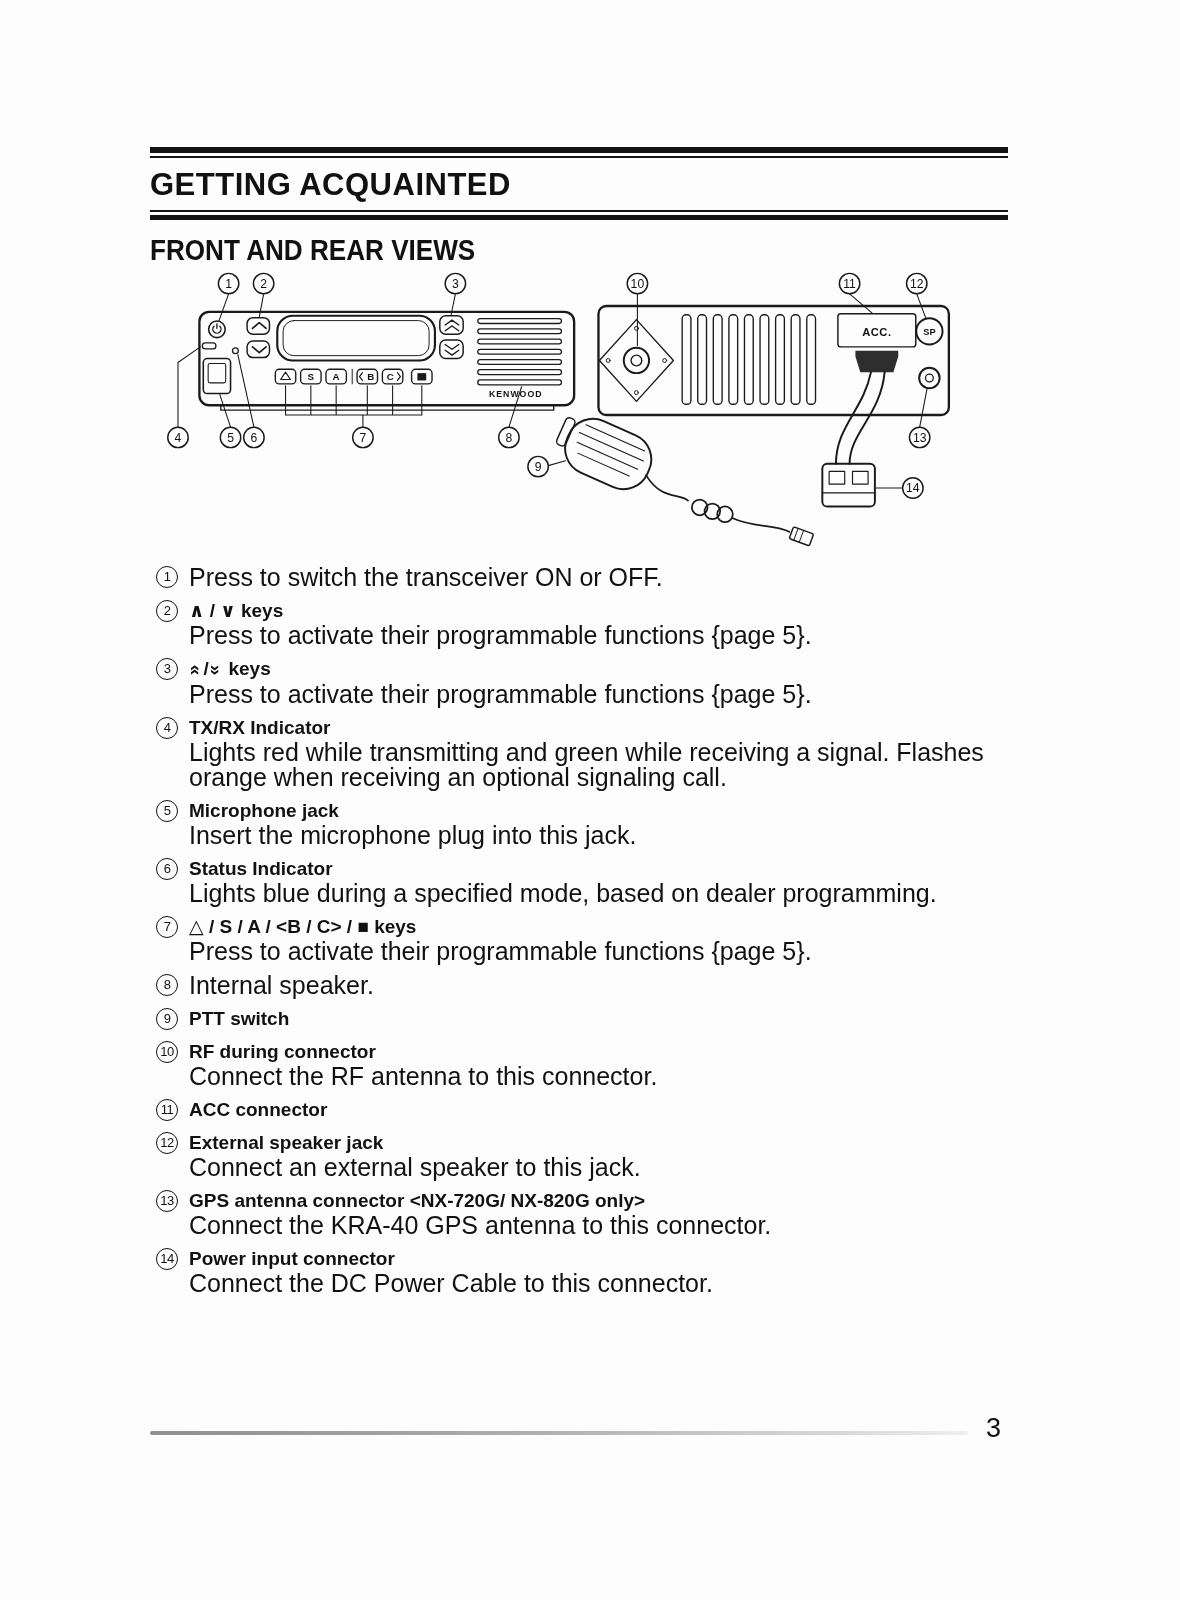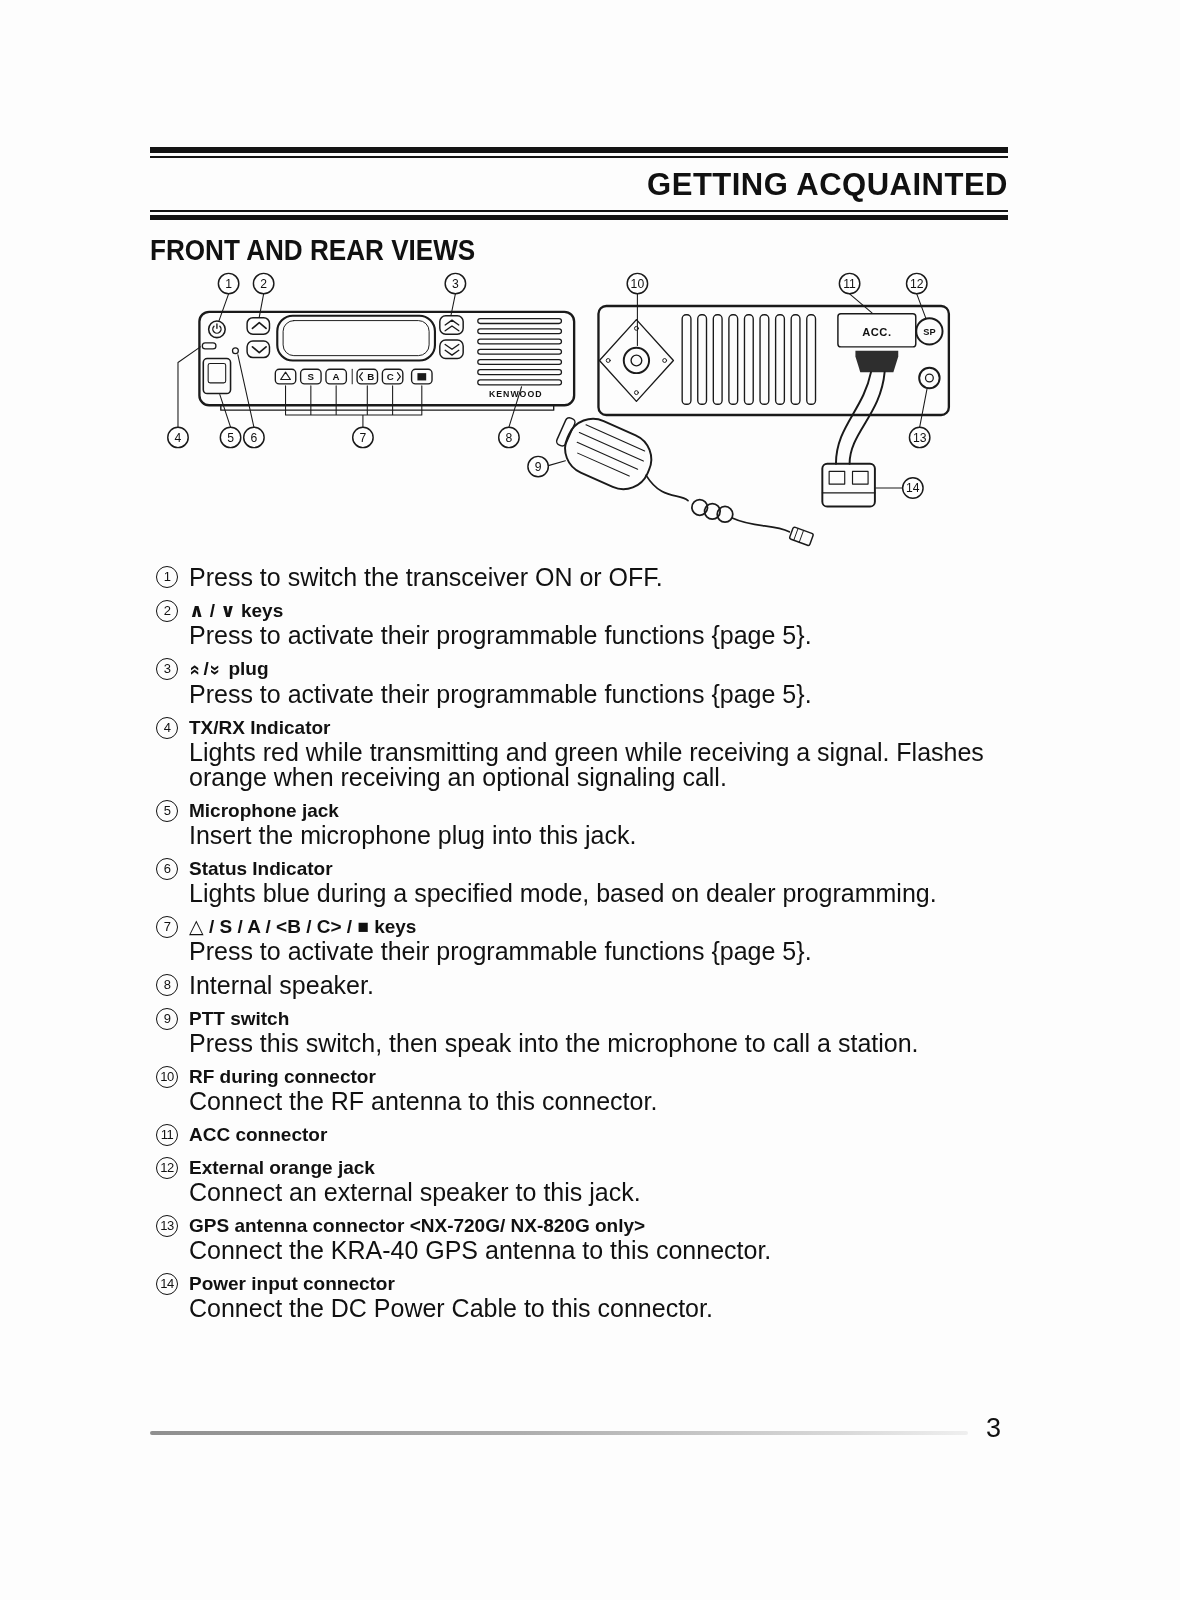--- a/index.html
+++ b/index.html
@@ -2,21 +2,21 @@
 <html><head>
 <meta charset="utf-8">
 <style>
 *{box-sizing:border-box}
 html,body{margin:0;padding:0}
 body{width:1180px;height:1600px;background:#fdfdfd;font-family:"Liberation Sans","DejaVu Sans",sans-serif;color:#111;position:relative;overflow:hidden}
 .content{position:absolute;left:150px;top:0;width:858px}
 .rule{background:#141414}
 .rule-a{height:6px;margin-top:147px}
 .rule-b{height:2px;margin-top:3px}
-.page-title{font-size:31px;font-weight:bold;text-align:right;letter-spacing:.5px;margin:9px 0 7px}
+.page-title{font-size:31px;font-weight:bold;text-align:left;letter-spacing:.5px;margin:9px 0 7px}
 .rule-c{height:2px}
 .rule-d{height:5px;margin-top:3px}
 .section-title{font-size:29px;font-weight:bold;margin:14px 0 2px;transform:scaleX(.9);transform-origin:left center;white-space:nowrap}
 .diagram-wrap{height:294px;position:relative}
 svg text{stroke:none}
 .cnum-t{font-size:12.5px;fill:#111;text-anchor:middle}
 .klabel{font-size:10px;font-weight:bold;fill:#111;text-anchor:middle}
 .brand{font-size:9px;font-weight:bold;fill:#111;text-anchor:middle;letter-spacing:1px}
 .acc{font-size:11.5px;font-weight:bold;fill:#111;text-anchor:middle;letter-spacing:.5px}
 .sp{font-size:9.5px;font-weight:bold;fill:#111;text-anchor:middle}
@@ -239,21 +239,21 @@
       <div class="itext">
         <div class="ihead">∧ / ∨ keys</div>
         <div class="idesc">Press to activate their programmable functions {page 5}.</div>
       </div>
     </div>
 
     <div class="item">
       <span class="cnum">3</span>
       <div class="itext">
         <div class="ihead">
-          <span class="dblchev">«</span><span>/</span><span class="dblchev">»</span><span class="suffix">plug</span>
+          <span class="dblchev">«</span><span>/</span><span class="dblchev">»</span><span class="suffix">keys</span>
         </div>
         <div class="idesc">Press to activate their programmable functions {page 5}.</div>
       </div>
     </div>
 
     <div class="item">
       <span class="cnum">4</span>
       <div class="itext">
         <div class="ihead">TX/RX Indicator</div>
         <div class="idesc">Lights red while transmitting and green while receiving a signal.  Flashes orange when receiving an optional signaling call.</div>
@@ -288,21 +288,20 @@
       <span class="cnum">8</span>
       <div class="itext">
         <div class="idesc">Internal speaker.</div>
       </div>
     </div>
 
     <div class="item">
       <span class="cnum">9</span>
       <div class="itext">
         <div class="ihead">PTT switch</div>
-        <div class="idesc">Press this switch, then speak into the microphone to call a station.</div>
       </div>
     </div>
 
     <div class="item">
       <span class="cnum">10</span>
       <div class="itext">
         <div class="ihead">RF during connector</div>
         <div class="idesc">Connect the RF antenna to this connector.</div>
       </div>
     </div>
@@ -310,21 +309,21 @@
     <div class="item">
       <span class="cnum">11</span>
       <div class="itext">
         <div class="ihead">ACC connector</div>
       </div>
     </div>
 
     <div class="item">
       <span class="cnum">12</span>
       <div class="itext">
-        <div class="ihead">External orange jack</div>
+        <div class="ihead">External speaker jack</div>
         <div class="idesc">Connect an external speaker to this jack.</div>
       </div>
     </div>
 
     <div class="item">
       <span class="cnum">13</span>
       <div class="itext">
         <div class="ihead">GPS antenna connector  &lt;NX-720G/ NX-820G only&gt;</div>
         <div class="idesc">Connect the KRA-40 GPS antenna to this connector.</div>
       </div>

